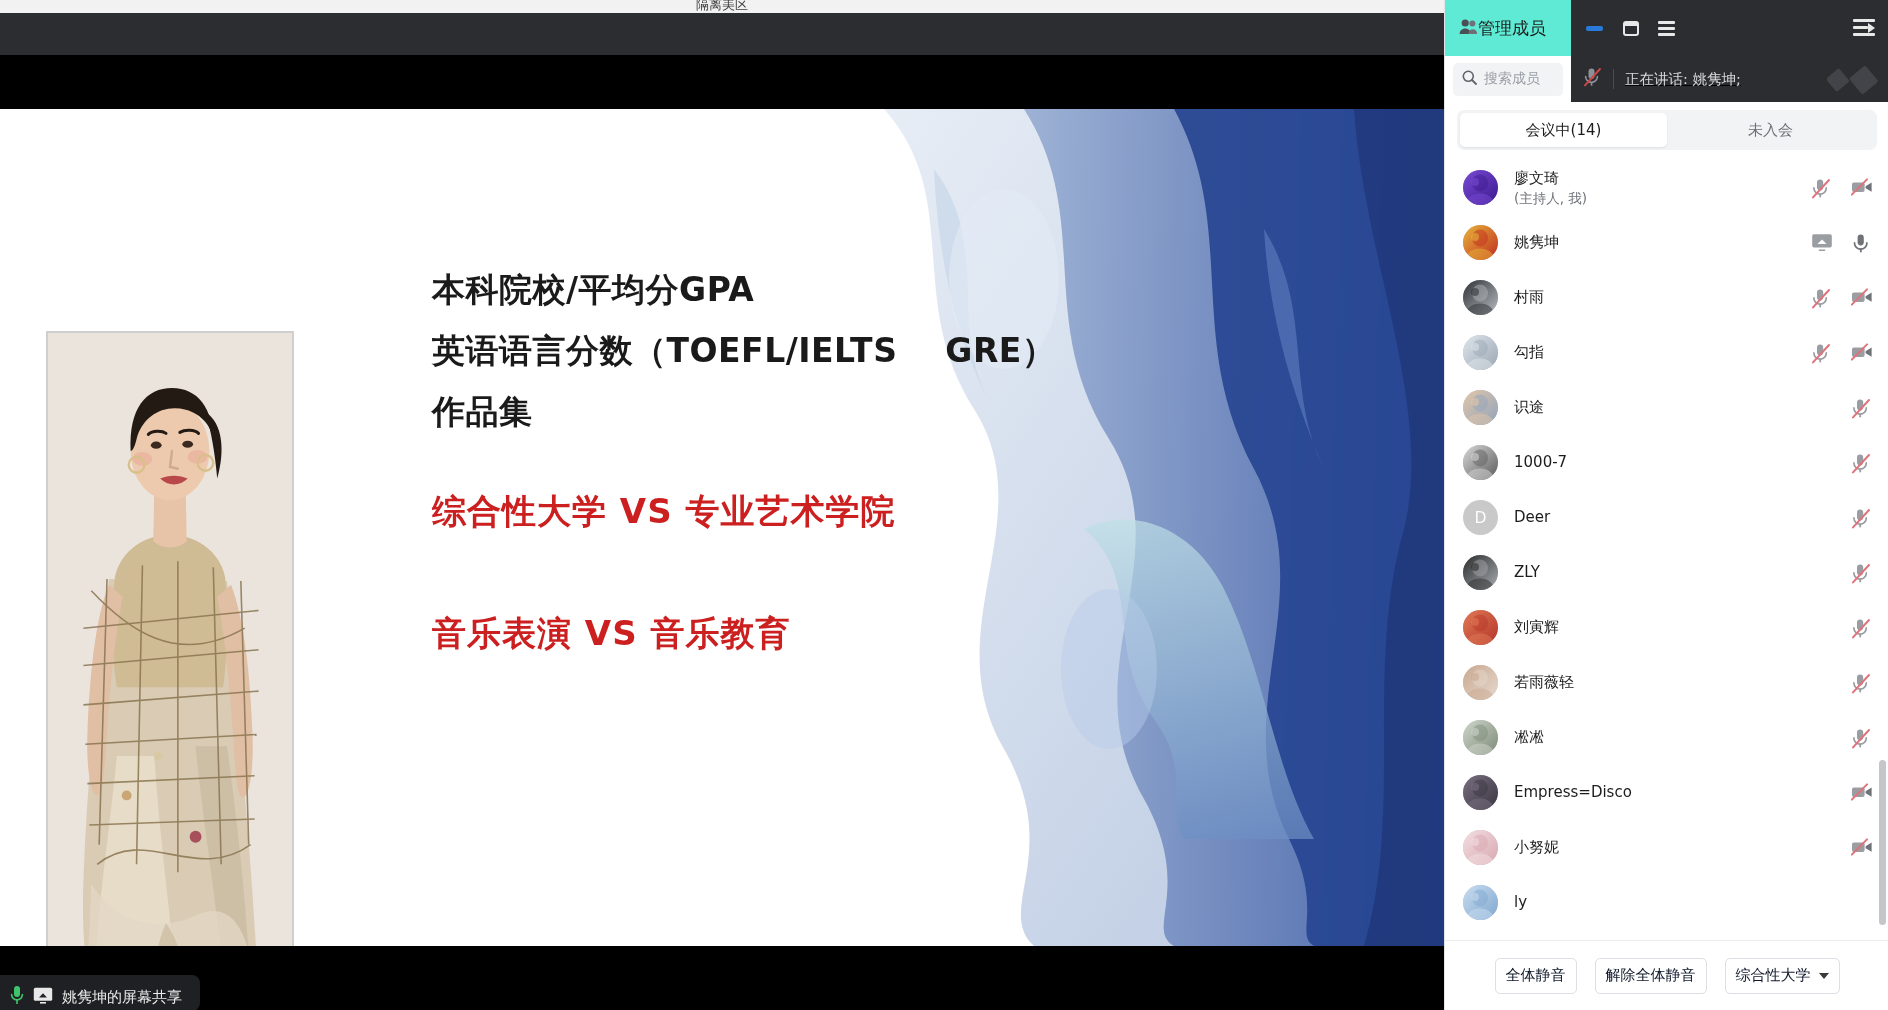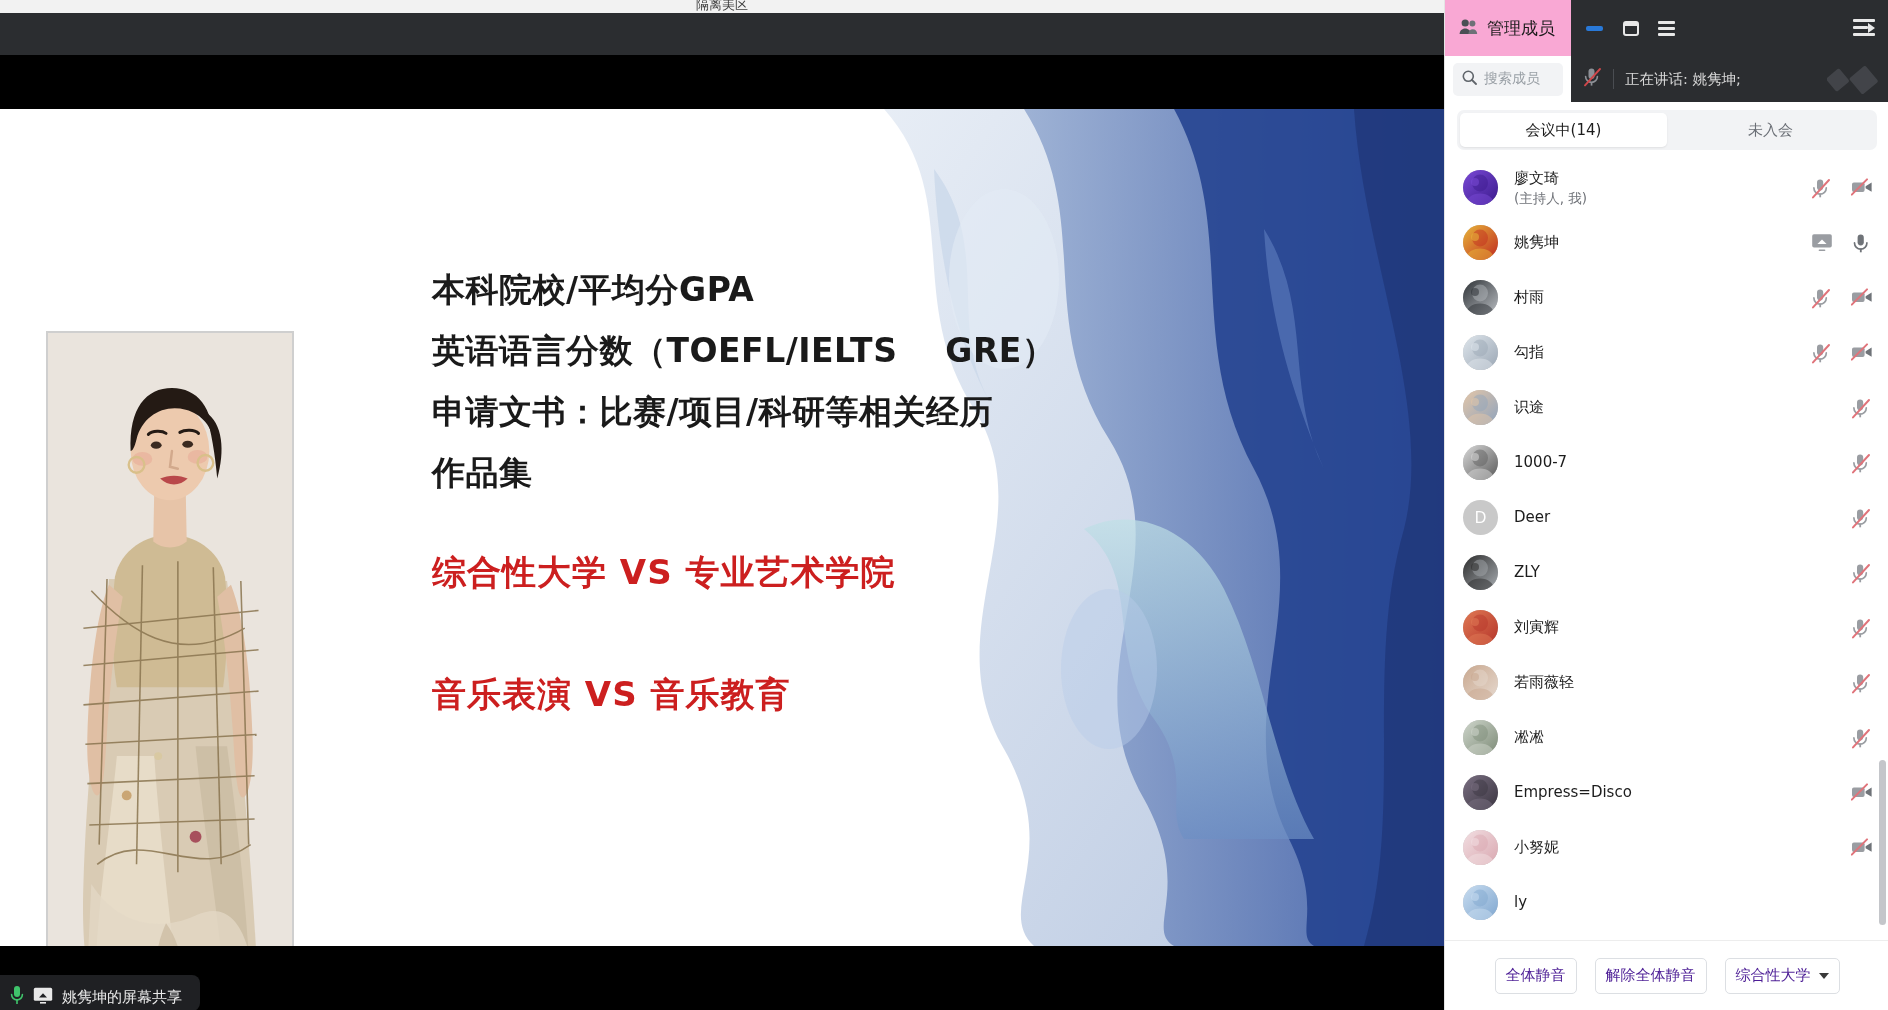--- a/index.html
+++ b/index.html
@@ -86,22 +86,22 @@
   }
   .share-footer-text { font-size: 15px; color: #eaeaea; font-family: "DejaVu Sans", sans-serif; }
 
   
   .panel {
     position: absolute; left: 1444px; top: 0; width: 444px; height: 1010px;
     background: #ffffff; border-left: 1px solid #e4e4e4;
   }
   .panel-header {
     position: absolute; left: 0; top: 0; width: 126px; height: 56px;
-    display: flex; align-items: center; gap: 9px; padding-left: 14px;
-    background: #f9a8d4;
+    display: flex; align-items: center; padding-left: 14px;
+    background: #5eead4;
   }
   .panel-title { font-size: 17px; color: #1c1c1c; font-family: "DejaVu Sans", sans-serif; }
 
   
   .dark-header {
     position: absolute; left: 126px; top: 0; width: 318px; height: 56px;
     background: #2b2d30; display: flex; align-items: center; padding: 0 14px;
   }
   .win-btns { display: flex; align-items: center; gap: 17px; }
   .win-btn { width: 19px; height: 19px; display: flex; align-items: center; justify-content: center; cursor: pointer; }
@@ -131,20 +131,21 @@
   .search-box {
     margin: 0 8px; width: 110px; height: 33px; background: #f2f3f5;
     border-radius: 5px; display: flex; align-items: center; gap: 7px; padding: 0 9px;
   }
   .search-ph { font-size: 14px; color: #9aa0a6; font-family: "DejaVu Sans", sans-serif; white-space: nowrap; }
 
   .speaking-bar {
     position: absolute; left: 126px; top: 56px; width: 318px; height: 46px;
     background: #2b2d30; display: flex; align-items: center; gap: 11px; padding: 0 12px;
     overflow: hidden;
+    text-decoration: underline;
   }
   .speaking-div { width: 1px; height: 20px; background: #4a4d52; }
   .speaking-text { font-size: 14.5px; color: #d9d9d9; font-family: "DejaVu Sans", sans-serif; white-space: nowrap; }
   .speaking-deco { position: absolute; right: 8px; top: 10px; width: 54px; height: 28px; opacity: .55; }
 
   
   .tabs {
     position: absolute; left: 12px; top: 110px; width: 420px; height: 40px;
     background: #f2f3f5; border-radius: 7px; display: flex; padding: 3px;
   }
@@ -178,21 +179,21 @@
   .picon { width: 20px; height: 20px; position: relative; cursor: pointer; }
 
   
   .panel-footer {
     position: absolute; left: 0; bottom: 0; width: 444px; height: 70px;
     border-top: 1px solid #ededed; display: flex; align-items: center;
     justify-content: center; gap: 18px; background: #fff;
   }
   .pf-btn {
     height: 36px; padding: 0 10px; border: 1px solid #dcdfe3; border-radius: 5px;
-    background: #fff; font-size: 15px; color: #4c1d95; cursor: pointer;
+    background: #fff; font-size: 15px; color: #0f172a; cursor: pointer;
     display: flex; align-items: center; gap: 8px; font-family: "DejaVu Sans", sans-serif;
     white-space: nowrap;
   }
   .caret { width: 0; height: 0; border-left: 5px solid transparent; border-right: 5px solid transparent; border-top: 6px solid #3a3a3a; }
 
   
   .scrollbar {
     position: absolute; right: 2px; top: 760px; width: 7px; height: 165px;
     background: #c4c6ca; border-radius: 4px;
   }
@@ -293,21 +294,20 @@
           <circle cx="112" cy="430" r="4" fill="#d8c9a0" opacity="0.9"></circle>
 
           <path d="M44,560 C70,600 110,610 150,592 C180,578 200,596 208,648 L40,648 Z" fill="#e3d8c5" opacity="0.75"></path>
           <path d="M120,600 C132,616 136,636 136,648 L108,648 C110,630 114,612 120,600 Z" fill="#cbb9a0" opacity="0.7"></path>
         </svg>
       </div>
 
       <div class="slide-body">
         <div class="body-line">本科院校/平均分GPA</div>
         <div class="body-line">英语语言分数（TOEFL/IELTS    GRE）</div>
-        <div class="body-line">申请文书：比赛/项目/科研等相关经历</div>
         <div class="body-line">作品集</div>
         <div class="red-block">
           <div class="red-line">综合性大学 VS 专业艺术学院</div>
           <div class="red-gap"></div>
           <div class="red-line">音乐表演 VS 音乐教育</div>
         </div>
       </div>
 
     </div>
 

